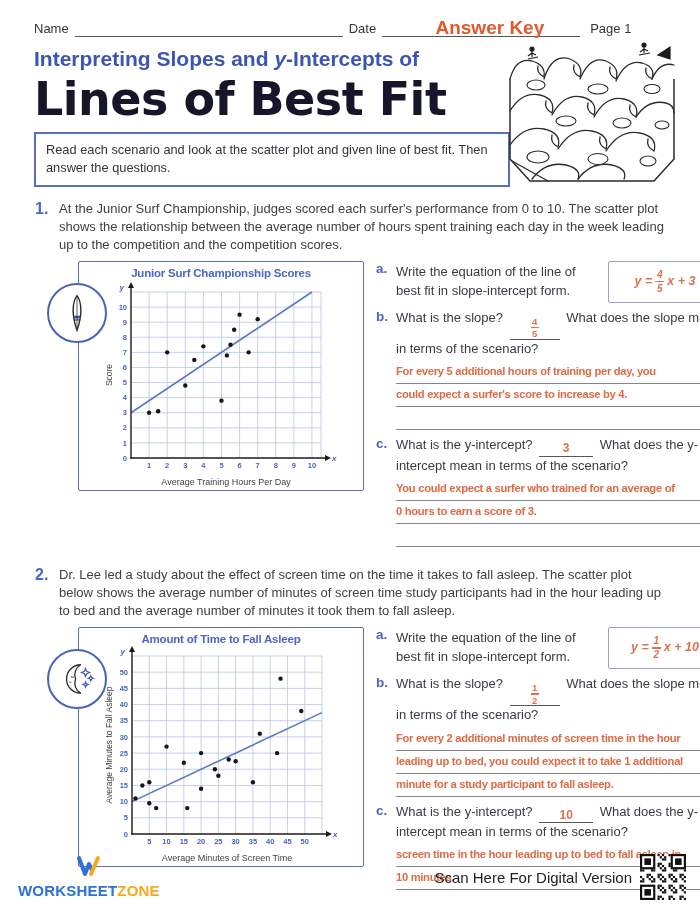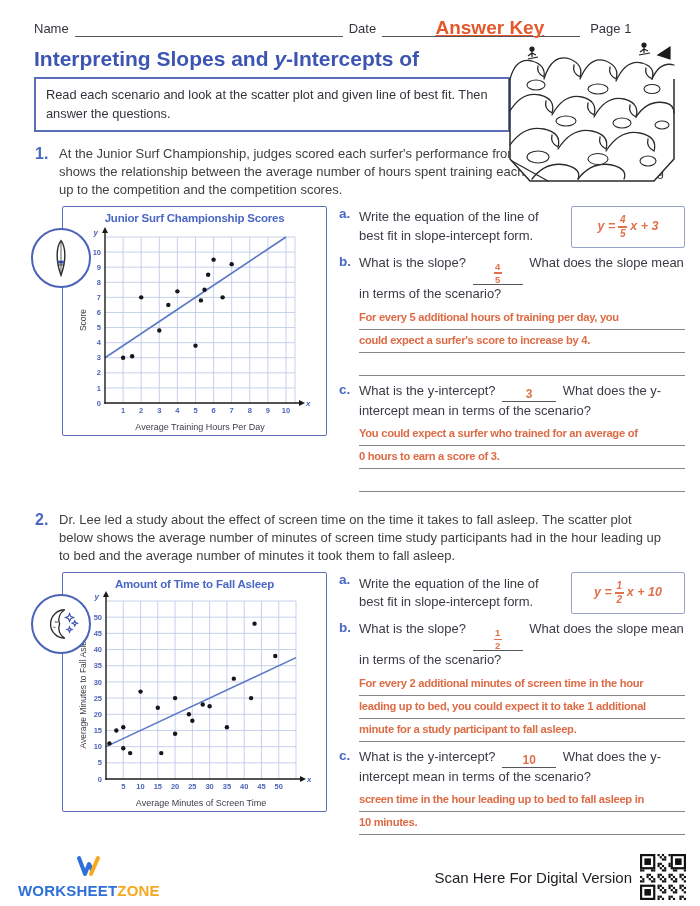--- a/index.html
+++ b/index.html
@@ -5,37 +5,37 @@
   html,body{margin:0;padding:0;background:#e8e8e8;}
   .page{width:700px;height:906px;position:relative;background:#fff;box-sizing:border-box;
         padding:20px 34px 0 34px;font-family:"Liberation Sans",sans-serif;overflow:hidden;}
   
   .hdr{display:flex;align-items:flex-end;font-size:13px;color:#33333c;}
   .hlabel{padding-bottom:1px;}
   .hline{border-bottom:1.4px solid #55555c;height:16px;margin:0 6px;}
   .hline.name{width:268px;}
   .hline.date{width:198px;position:relative;}
   .akey{position:absolute;left:50%;transform:translateX(-42%);bottom:-3px;color:#e5582b;
-        font-size:19px;font-weight:bold;white-space:nowrap;text-decoration:underline;}
+        font-size:19px;font-weight:bold;white-space:nowrap;}
   .pg{margin-left:4px;padding-bottom:1px;}
   
   .titlewrap{position:relative;margin-top:10px;}
   .subtitle{font-size:21px;font-weight:bold;color:#3c55b2;}
   .maintitle{font-size:46px;font-weight:800;color:#16162b;letter-spacing:-0.5px;margin-top:2px;
              font-family:"DejaVu Sans","Liberation Sans",sans-serif;line-height:1.15;}
   .waves{position:absolute;right:-16px;top:-14px;width:180px;height:152px;}
   .instr{width:452px;border:2px solid #5b6fb8;padding:7px 10px;font-size:12.8px;color:#33333c;
          line-height:1.45;margin-top:6px;}
   
   .qsec{margin-top:13px;}
   .qhead{display:flex;}
   .qnum{color:#4a67c5;font-weight:bold;font-size:16px;width:24px;flex:none;padding-left:1px;}
   .qprompt{font-size:13px;color:#404040;line-height:1.38;width:620px;}
   .qbody{display:flex;margin-top:7px;}
-  .chartcol{flex:none;width:265px;margin-left:28px;position:relative;}
+  .chartcol{flex:none;width:286px;margin-left:44px;position:relative;}
   .panel{border:1.6px solid #5b6fb8;border-radius:2px;padding:5px 2px 2px;background:#fff;}
   .ctitle{text-align:center;color:#4a67c5;font-weight:bold;font-size:11.5px;margin-bottom:1px;
           letter-spacing:-0.2px;}
   .cicon{position:absolute;left:-31px;top:22px;width:56px;height:56px;border:2px solid #4a63b8;
          border-radius:50%;background:#fff;display:flex;align-items:center;justify-content:center;z-index:2;}
   
   .anscol{flex:1;margin-left:12px;font-size:13px;color:#3a3a45;}
   .part{display:flex;margin-bottom:6px;}
   .plabel{color:#4a67c5;font-weight:bold;width:20px;flex:none;font-size:13.5px;}
   .pcontent{flex:1;line-height:1.42;}
@@ -78,20 +78,21 @@
     <span class="hline name"></span>
     <span class="hlabel">Date</span>
     <span class="hline date">
         <span class="akey">Answer Key</span>
       </span>
     <span class="pg">Page 1</span>
   </div>
 
   <div class="titlewrap">
     <div class="subtitle"><span>Interpreting Slopes and </span><i>y</i><span>-Intercepts of</span></div>
+    <div class="maintitle">Lines of Best Fit</div>
     <svg class="waves" viewBox="0 0 180 152">
       <path d="M8,46 L8,126 L28,148 L152,148 L172,126 L172,46" fill="#fff" stroke="#2b2b2b" stroke-width="1.5"></path>
       <g fill="none" stroke="#2b2b2b" stroke-width="1.3" stroke-linecap="round">
         <path d="M8,46 Q14,24 30,28 Q44,32 42,44 Q34,40 36,33"></path>
         <path d="M42,46 Q50,20 68,26 Q82,32 78,44 Q70,40 72,32"></path>
         <path d="M78,46 Q88,22 104,28 Q118,34 114,46 Q106,42 108,34"></path>
         <path d="M114,48 Q124,26 140,30 Q154,34 150,46 Q142,42 144,35"></path>
         <path d="M150,46 Q158,28 172,32"></path>
         <path d="M8,78 Q20,58 38,62 Q54,66 50,80 Q42,76 44,68"></path>
         <path d="M50,82 Q62,60 80,64 Q96,68 92,82 Q84,78 86,70"></path>

